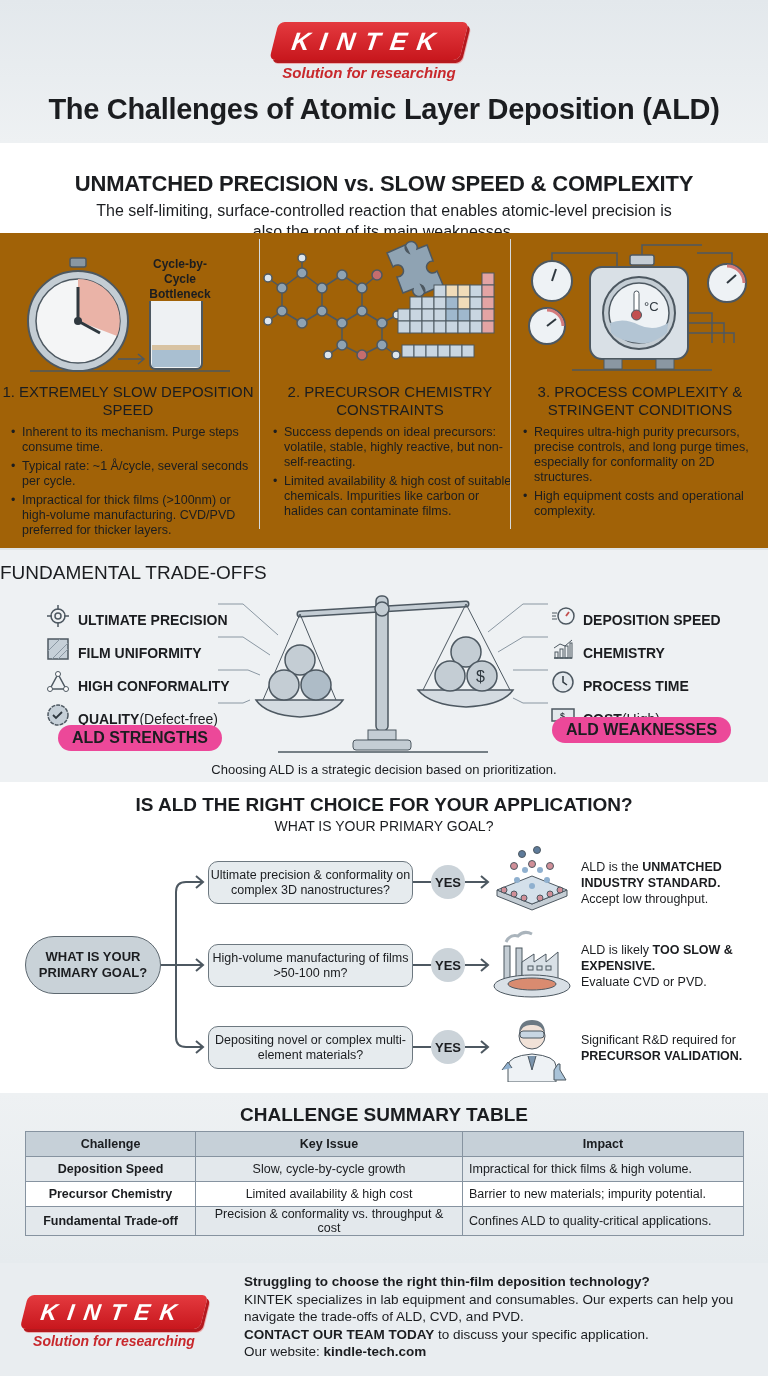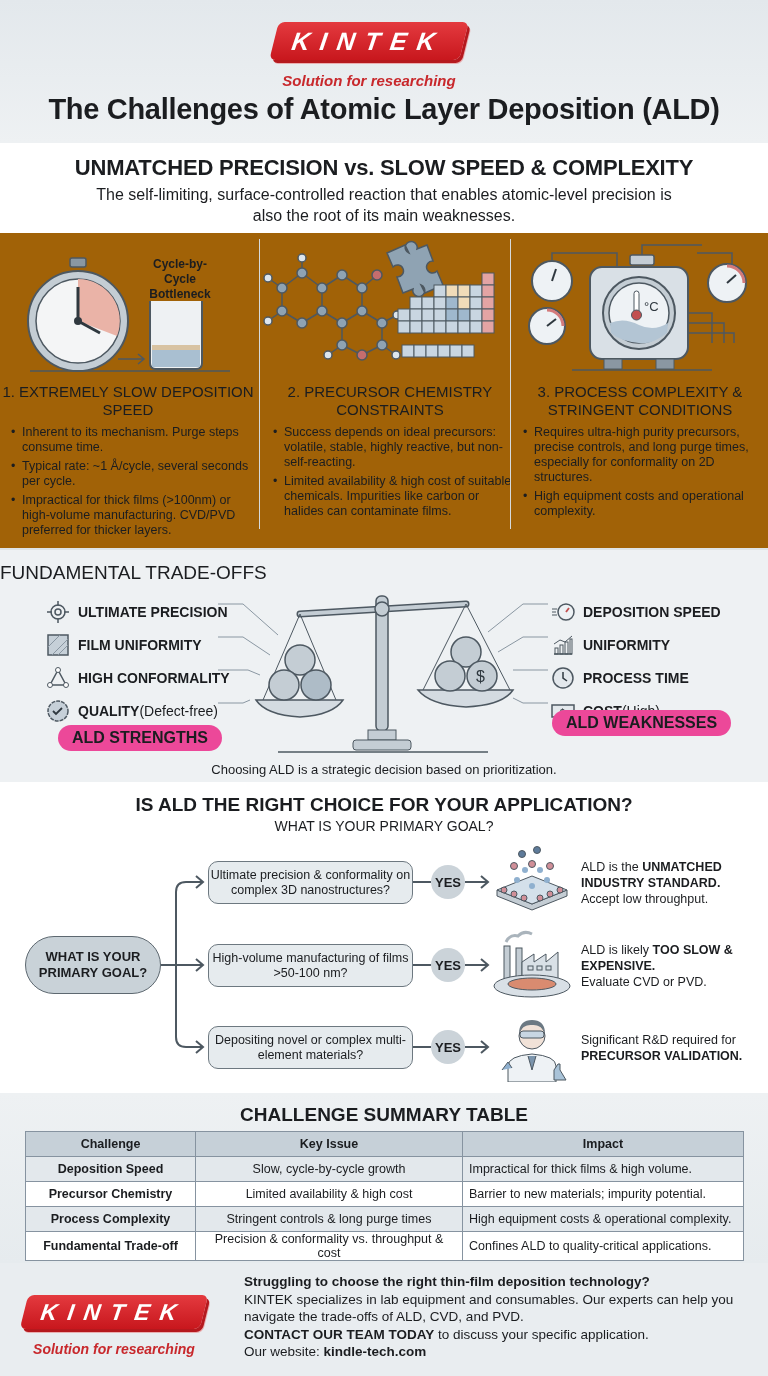--- a/index.html
+++ b/index.html
@@ -3,40 +3,40 @@
 <meta charset="utf-8">
 <style>
   *{box-sizing:border-box;margin:0;padding:0}
   body{width:768px;height:1376px;font-family:"Liberation Sans",sans-serif;color:#1b1d20;background:#fff;overflow:hidden;position:relative}
   .sec{position:absolute;left:0;width:768px}
   
   #hdr{top:0;height:143px;background:linear-gradient(#e3e8ec,#eef1f3)}
   .logo{position:absolute;display:flex;flex-direction:column;align-items:center}
   .logo-box{background:linear-gradient(#e43a3f,#c8171d);border-radius:6px;transform:skewX(-14deg);box-shadow:3px 3px 0 #b5191e,4px 4px 0 #e9aeb0;display:flex;align-items:center;justify-content:center}
   .logo-text{color:#fff;font-weight:bold;font-style:italic;letter-spacing:10px;transform:skewX(6deg)}
-  .logo-tag{color:#c8282c;font-style:italic;font-weight:bold;margin-top:12px}
+  .logo-tag{color:#c8282c;font-style:italic;font-weight:bold;margin-top:4px}
   #main-title{position:absolute;top:93px;left:0;width:768px;text-align:center;font-weight:bold;font-size:29px;letter-spacing:-0.3px}
   
   #intro{top:143px;height:90px;background:#fff;text-align:center}
-  #intro h2{font-size:22px;font-weight:bold;margin-top:12px;letter-spacing:-0.2px}
+  #intro h2{font-size:22px;font-weight:bold;margin-top:28px;letter-spacing:-0.2px}
   #intro p{font-size:16px;line-height:21px;margin-top:3px;padding:0 90px}
   
   #chal{top:233px;height:315px;background:#a16207}
   .col{position:absolute;top:0;height:305px;width:256px}
   .col .illus{height:140px;position:relative}
   .col h3{font-size:15px;font-weight:normal;text-align:center;line-height:18px;margin-top:10px}
   .col ul{list-style:none;font-size:12.5px;line-height:15px;margin-top:6px;padding-left:22px;padding-right:6px}
   .col li{position:relative;margin-bottom:4px}
   .col li::before{content:"•";position:absolute;left:-11px;top:0}
   .vdiv{position:absolute;top:6px;width:1px;height:290px;background:#d5dadd}
   
   #trade{top:548px;height:234px;background:#eef1f3;border-top:2px solid #dfe4e7}
   #trade h2{position:absolute;top:12px;width:768px;text-align:left;font-size:19px;font-weight:normal}
   .tlist{position:absolute;top:45px;font-size:14px;font-weight:bold}
-  .titem{display:flex;align-items:center;height:33px}
+  .titem{display:flex;align-items:flex-end;height:33px}
   .titem svg{width:24px;height:24px;margin-right:8px}
   .titem .light{font-weight:normal}
   .pill{position:absolute;background:#ec4899;border-radius:14px;font-weight:bold;font-size:16px;padding:4px 14px}
   #trade-note{position:absolute;top:212px;width:768px;text-align:center;font-size:13px}
   
   #dec{top:782px;height:311px;background:#fff}
   #dec h2{text-align:center;font-size:19px;font-weight:bold;margin-top:12px}
   #dec .sub{text-align:center;font-size:14px;margin-top:2px}
   .qbox{position:absolute;left:208px;width:205px;height:43px;border:1.5px solid #6d7880;border-radius:10px;background:#e6ebee;font-size:12.5px;line-height:15px;text-align:center;display:flex;align-items:center;justify-content:center}
   .yes{position:absolute;left:431px;width:34px;height:34px;border-radius:50%;background:#cbd3d9;font-weight:bold;font-size:13px;display:flex;align-items:center;justify-content:center}
@@ -317,39 +317,39 @@
     </div>
     <div class="titem">
       <svg viewBox="0 0 24 24">
           <path d="M3 21h18" stroke="#4d5861" stroke-width="1.5"></path>
           <rect x="4" y="15" width="3" height="6" fill="none" stroke="#4d5861"></rect>
           <rect x="9" y="12" width="3" height="9" fill="none" stroke="#4d5861"></rect>
           <rect x="14" y="9" width="3" height="12" fill="none" stroke="#4d5861"></rect>
           <rect x="19" y="6" width="2" height="15" fill="none" stroke="#4d5861"></rect>
           <path d="M3 11l6-4 5 2 7-6" fill="none" stroke="#4d5861"></path>
         </svg>
-      <span>UNIFORMITY</span>
+      <span>CHEMISTRY</span>
     </div>
     <div class="titem">
       <svg viewBox="0 0 24 24">
           <circle cx="12" cy="12" r="10" fill="#e3e8ec" stroke="#4d5861" stroke-width="1.5"></circle>
           <path d="M12 6v6l4 3" fill="none" stroke="#2f383f" stroke-width="1.5"></path>
         </svg>
       <span>PROCESS TIME</span>
     </div>
     <div class="titem">
       <svg viewBox="0 0 24 24">
           <rect x="1" y="6" width="22" height="12" fill="#e3e8ec" stroke="#4d5861" stroke-width="1.5"></rect>
           <text x="9" y="16" font-size="9" fill="#2f383f" font-family="Liberation Sans, sans-serif">$</text>
         </svg>
       <span>COST</span>
         <span class="light"> (High)</span>
     </div>
   </div>
-  <div class="pill" style="left:552px;top:160px">ALD WEAKNESSES</div>
+  <div class="pill" style="left:552px;top:167px">ALD WEAKNESSES</div>
   <div id="trade-note">Choosing ALD is a strategic decision based on prioritization.</div>
 </section>
 
 <section class="sec" id="dec">
   <h2>IS ALD THE RIGHT CHOICE FOR YOUR APPLICATION?</h2>
   <div class="sub">WHAT IS YOUR PRIMARY GOAL?</div>
 </section>
 <svg style="position:absolute;left:0;top:782px" width="768" height="311">
   <g fill="none" stroke="#4d5861" stroke-width="2">
     <path d="M161 183 L176 183"></path>
@@ -442,25 +442,20 @@
           <td>Deposition Speed</td>
           <td>Slow, cycle-by-cycle growth</td>
           <td>Impractical for thick films &amp; high volume.</td>
         </tr>
       <tr>
           <td>Precursor Chemistry</td>
           <td>Limited availability &amp; high cost</td>
           <td>Barrier to new materials; impurity potential.</td>
         </tr>
       <tr>
-          <td>Process Complexity</td>
-          <td>Stringent controls &amp; long purge times</td>
-          <td>High equipment costs &amp; operational complexity.</td>
-        </tr>
-      <tr>
           <td>Fundamental Trade-off</td>
           <td>Precision &amp; conformality vs. throughput &amp; cost</td>
           <td>Confines ALD to quality-critical applications.</td>
         </tr>
     </tbody>
   </table>
 </section>
 
 <section class="sec" id="ftr">
   <div class="logo" style="left:24px;top:32px">

